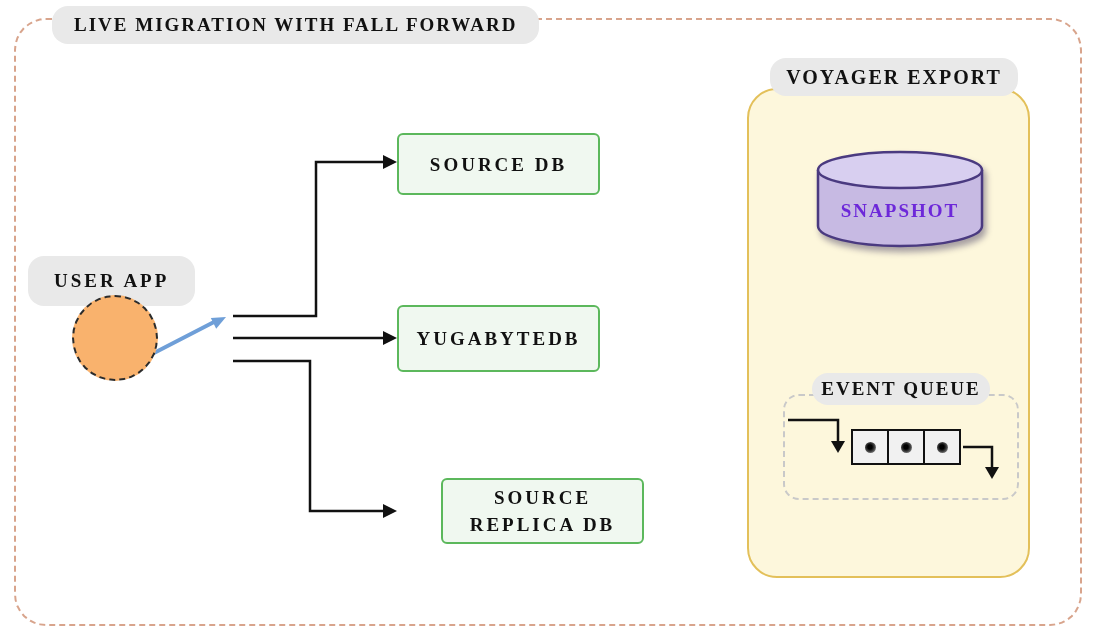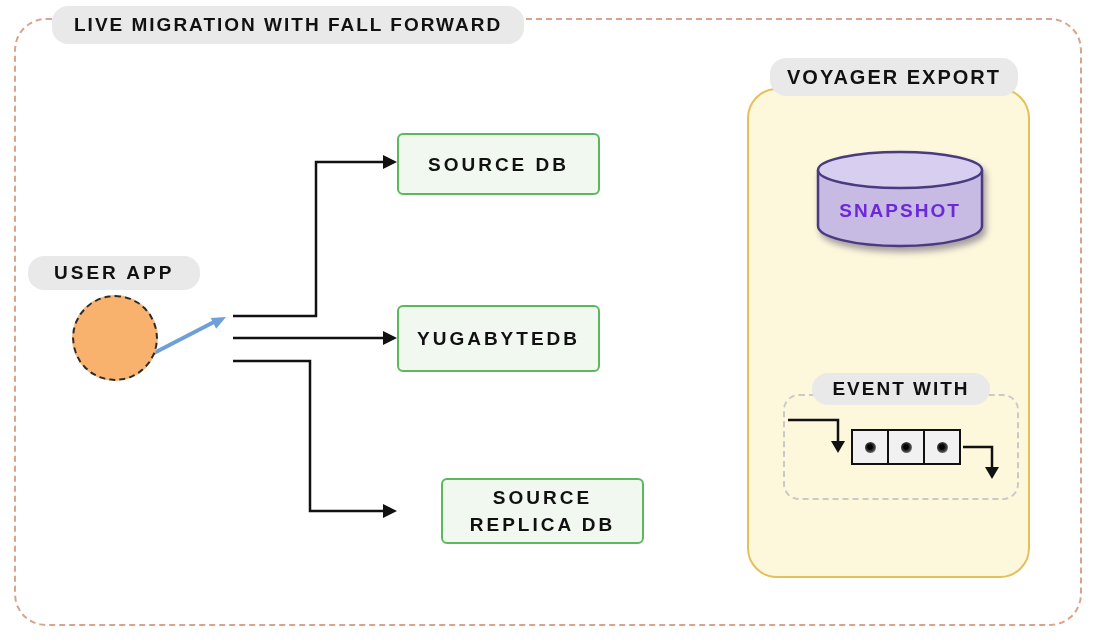--- a/index.html
+++ b/index.html
@@ -6,34 +6,34 @@
     --outer-border:#d8a48c; --pill-bg:#e9e9e9; --text:#111111;
     --green-border:#5cb85c; --green-bg:#f0f8f0;
     --yellow-border:#e3c05a; --yellow-bg:#fdf7dc;
     --purple-border:#4a3a80; --purple-bg:#c7bae3; --purple-top:#d8cff0;
     --orange-fill:#f9b26d; --blue-arrow:#6f9fd8; --line:#111111;
     --queue-dash:#c9c9c9; --queue-cell-bg:#f1f1f1;
   }
   html,body{margin:0;padding:0;background:#ffffff;}
   .canvas{
     position:relative;width:1102px;height:642px;background:#ffffff;overflow:hidden;
-    font-family:Liberation Sans, sans-serif;color:var(--text);
+    font-family:Liberation Serif, serif;color:var(--text);
   }
   .outer-border{
     position:absolute;left:14px;top:18px;width:1068px;height:608px;
     border:2px dashed var(--outer-border);border-radius:32px;box-sizing:border-box;z-index:1;
   }
   .pill{
     position:absolute;background:var(--pill-bg);border-radius:16px;
     font-weight:bold;letter-spacing:2px;color:var(--text);z-index:4;
     display:flex;flex-direction:column;align-items:center;justify-content:center;
     text-align:center;
   }
   .title-pill{left:52px;top:6px;height:38px;padding:0 22px;font-size:19px;flex-direction:row;}
-  .user-app-pill{left:28px;top:256px;height:34px;padding:0 26px;font-size:19px;letter-spacing:3px;flex-direction:row;}
+  .user-app-pill{left:28px;top:256px;height:34px;padding:8px 26px;font-size:19px;letter-spacing:3px;flex-direction:row;}
   .voyager-pill{left:770px;top:58px;width:236px;padding:6px 6px;font-size:20px;line-height:26px;}
   .eventq-pill{left:812px;top:373px;width:178px;height:32px;font-size:19px;flex-direction:row;}
 
   .user-app-circle{
     position:absolute;left:72px;top:295px;width:86px;height:86px;border-radius:50%;
     background:var(--orange-fill);border:2px dashed #2b2b2b;box-sizing:border-box;z-index:4;
   }
 
   .db-box{
     position:absolute;left:397px;width:203px;background:var(--green-bg);
@@ -136,21 +136,21 @@
   </div>
 
   <div class="cylinder-wrap">
     <svg width="170" height="100" viewBox="0 0 170 100">
       <path class="cyl-body" d="M3,20 L3,76 A82,20 0 0 0 167,76 L167,20"></path>
       <ellipse class="cyl-top" cx="85" cy="20" rx="82" ry="18"></ellipse>
     </svg>
     <div class="cyl-label">SNAPSHOT</div>
   </div>
 
-  <div class="pill eventq-pill">EVENT WITH</div>
+  <div class="pill eventq-pill">EVENT QUEUE</div>
 
   <div class="queue-cells">
     <div class="queue-cell">
         <span class="queue-dot"></span>
       </div>
     <div class="queue-cell">
         <span class="queue-dot"></span>
       </div>
     <div class="queue-cell">
         <span class="queue-dot"></span>

